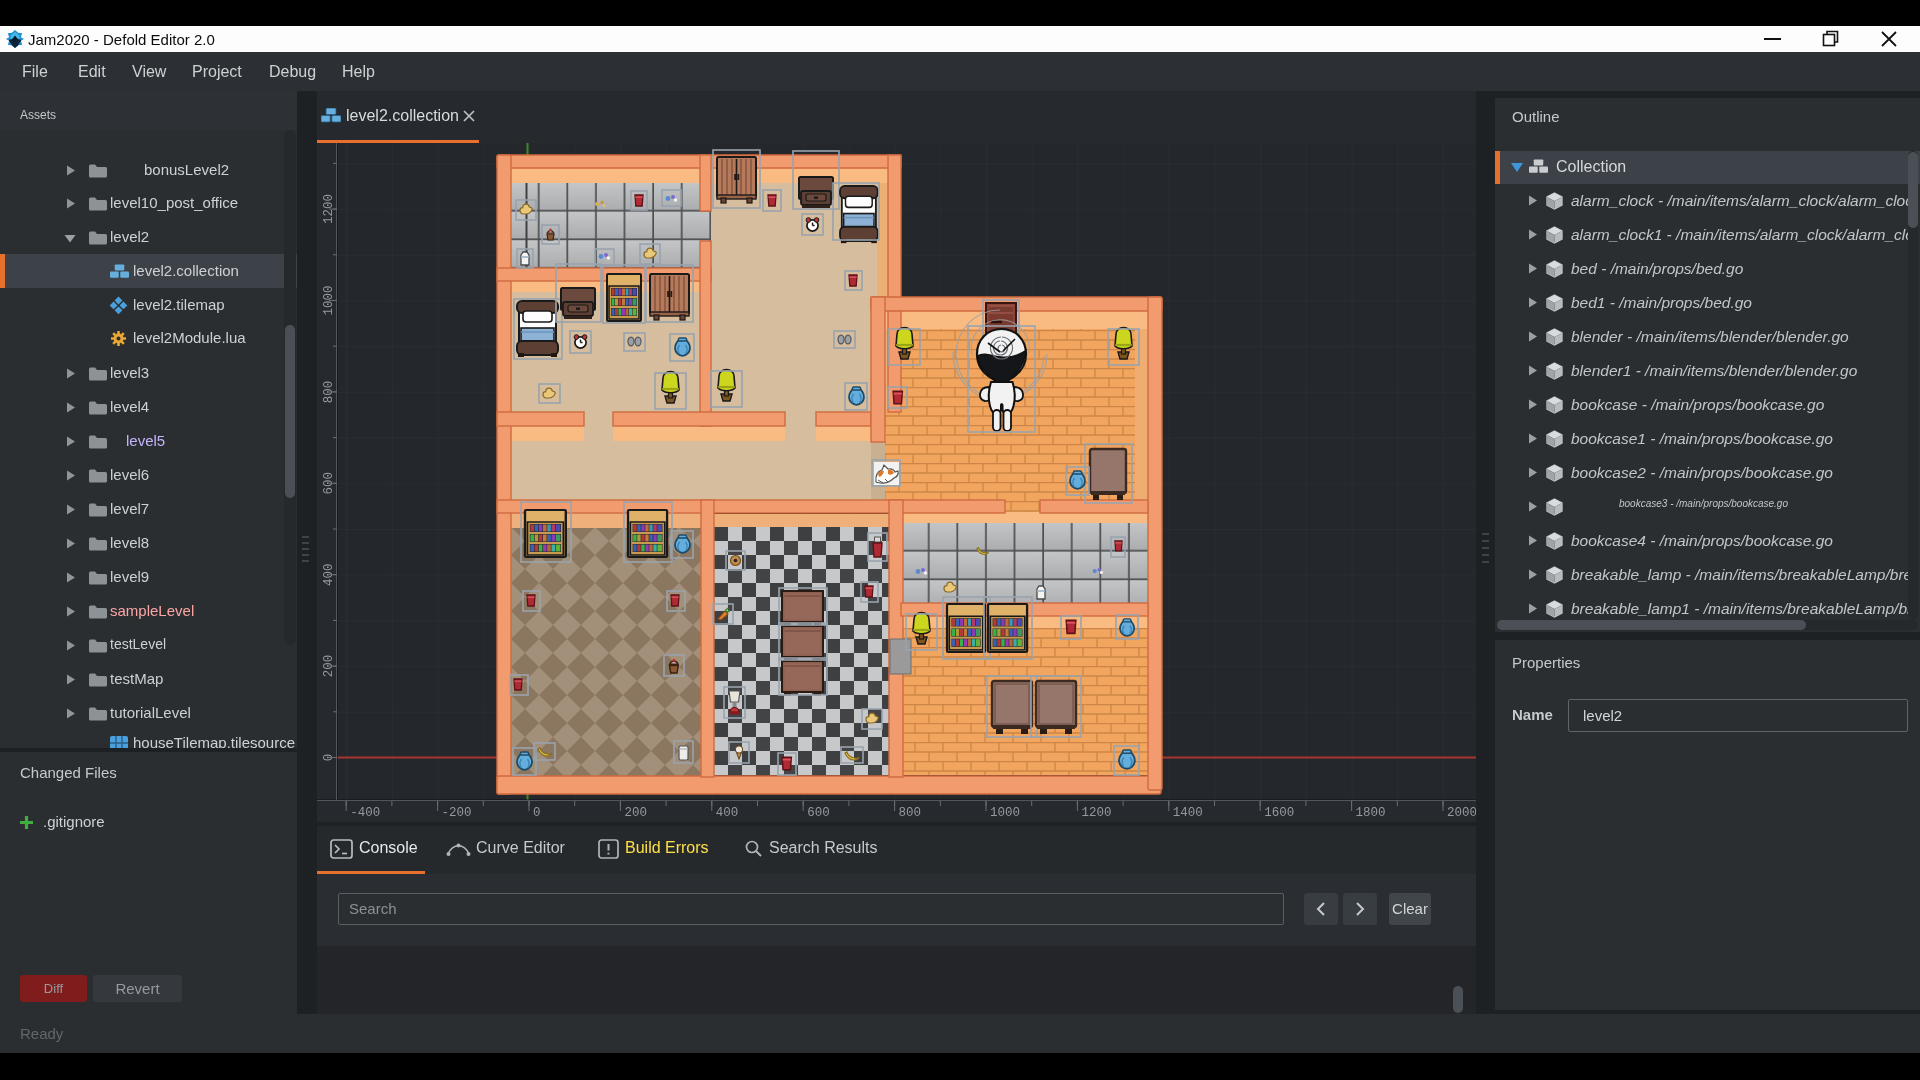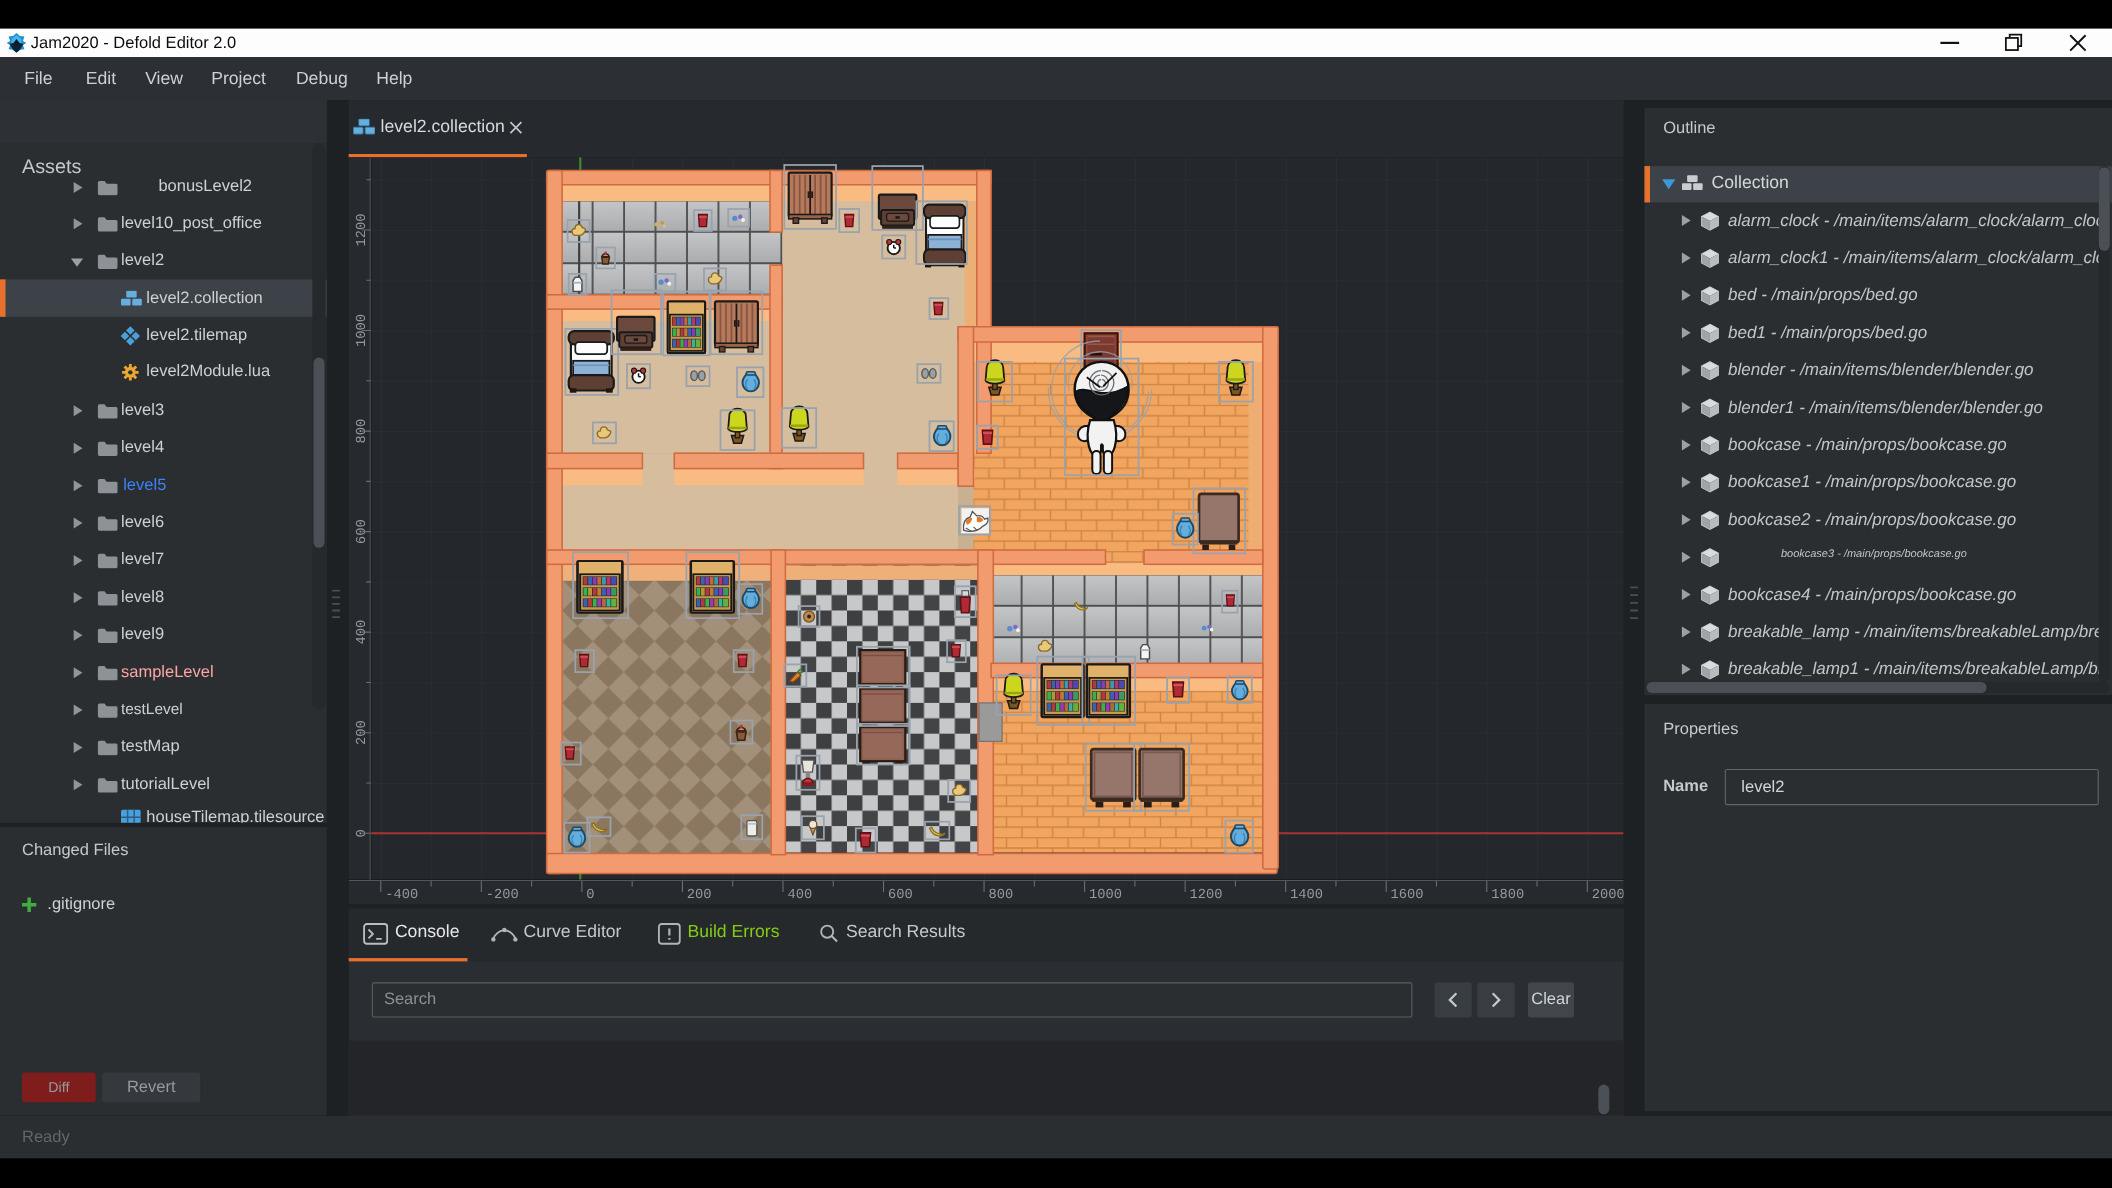--- a/index.html
+++ b/index.html
@@ -39,21 +39,21 @@
 <div class="abs" style="top:63px;left:78px;font-size:16px;color:#ced1d4;">Edit</div>
 <div class="abs" style="top:63px;left:132px;font-size:16px;color:#ced1d4;">View</div>
 <div class="abs" style="top:63px;left:192px;font-size:16px;color:#ced1d4;">Project</div>
 <div class="abs" style="top:63px;left:269px;font-size:16px;color:#ced1d4;">Debug</div>
 <div class="abs" style="top:63px;left:342px;font-size:16px;color:#ced1d4;">Help</div>
 
 <div class="abs" style="left:0;top:91px;width:1920px;height:923px;background:#1e2124;"></div>
 
 <div class="abs" style="left:0;top:91px;width:297px;height:657px;background:#2b2e31;"></div>
 <div class="abs" style="left:0;top:91px;width:297px;height:39px;background:#2d3034;"></div>
-<div class="abs" style="left:20px;top:108px;font-size:18px;color:#c6c9cc;margin-top:33px;">Assets</div>
+<div class="abs" style="left:20px;top:108px;font-size:12px;color:#c6c9cc;">Assets</div>
 
 <div class="abs" style="left:0;top:254px;width:297px;height:34px;background:#3d4248;"></div>
 <div class="abs" style="left:0;top:254px;width:5px;height:34px;background:#e8702d;"></div>
 
 <div class="abs" style="left:0;top:0;width:297px;height:748px;overflow:hidden;">
       <div id="atree">
         <svg class="abs" style="left:66px;top:165px" width="10" height="11" viewBox="0 0 10 11">
           <polygon points="1,0.5 9,5.5 1,10.5" fill="#8f959a"></polygon>
         </svg>
         <svg class="abs" style="left:88px;top:163px" width="19" height="15" viewBox="0 0 19 15">
@@ -112,21 +112,21 @@
         <svg class="abs" style="left:88px;top:400px" width="19" height="15" viewBox="0 0 19 15">
           <path d="M1 3 a1.5 1.5 0 0 1 1.5-1.5 H7 L9 4 H17.5 A1.5 1.5 0 0 1 19 5.5 V13 a1.5 1.5 0 0 1-1.5 1.5 H2.5 A1.5 1.5 0 0 1 1 13 Z" fill="#8d9296"></path>
         </svg>
         <div class="abs" style="left:110px;top:398px;font-size:15px;color:#ced1d4;white-space:nowrap;">level4</div>
         <svg class="abs" style="left:66px;top:436px" width="10" height="11" viewBox="0 0 10 11">
           <polygon points="1,0.5 9,5.5 1,10.5" fill="#8f959a"></polygon>
         </svg>
         <svg class="abs" style="left:88px;top:434px" width="19" height="15" viewBox="0 0 19 15">
           <path d="M1 3 a1.5 1.5 0 0 1 1.5-1.5 H7 L9 4 H17.5 A1.5 1.5 0 0 1 19 5.5 V13 a1.5 1.5 0 0 1-1.5 1.5 H2.5 A1.5 1.5 0 0 1 1 13 Z" fill="#8d9296"></path>
         </svg>
-        <div class="abs" style="left:112px;top:432px;font-size:15px;color:#3b82f6;white-space:nowrap;">level5</div>
+        <div class="abs" style="left:126px;top:432px;font-size:15px;color:#c4b5fd;white-space:nowrap;">level5</div>
         <svg class="abs" style="left:66px;top:470px" width="10" height="11" viewBox="0 0 10 11">
           <polygon points="1,0.5 9,5.5 1,10.5" fill="#8f959a"></polygon>
         </svg>
         <svg class="abs" style="left:88px;top:468px" width="19" height="15" viewBox="0 0 19 15">
           <path d="M1 3 a1.5 1.5 0 0 1 1.5-1.5 H7 L9 4 H17.5 A1.5 1.5 0 0 1 19 5.5 V13 a1.5 1.5 0 0 1-1.5 1.5 H2.5 A1.5 1.5 0 0 1 1 13 Z" fill="#8d9296"></path>
         </svg>
         <div class="abs" style="left:110px;top:466px;font-size:15px;color:#ced1d4;white-space:nowrap;">level6</div>
         <svg class="abs" style="left:66px;top:504px" width="10" height="11" viewBox="0 0 10 11">
           <polygon points="1,0.5 9,5.5 1,10.5" fill="#8f959a"></polygon>
         </svg>
@@ -777,21 +777,21 @@
   <circle cx="2.5" cy="13" r="2" fill="#b0b4b7"></circle>
   <circle cx="22.5" cy="13" r="2" fill="#b0b4b7"></circle>
   <circle cx="12.5" cy="4.5" r="2" fill="#b0b4b7"></circle>
 </svg>
 <div class="abs" style="left:476px;top:839px;font-size:16px;color:#c6c9cc;">Curve Editor</div>
 
 <svg class="abs" style="left:598px;top:839px" width="21" height="20" viewBox="0 0 21 20">
   <rect x="1" y="1" width="19" height="18" rx="2.5" fill="none" stroke="#b0b4b7" stroke-width="1.7"></rect>
   <path d="M10.5 5 V11.5 M10.5 13.8 V15.4" stroke="#b0b4b7" stroke-width="2"></path>
 </svg>
-<div class="abs" style="left:625px;top:839px;font-size:16px;color:#84cc16;">Build Errors</div>
+<div class="abs" style="left:625px;top:839px;font-size:16px;color:#fde047;">Build Errors</div>
 
 <svg class="abs" style="left:744px;top:839px" width="19" height="19" viewBox="0 0 19 19">
   <circle cx="8" cy="8" r="5.5" fill="none" stroke="#b0b4b7" stroke-width="1.7"></circle>
   <path d="M12 12 L17 17" stroke="#b0b4b7" stroke-width="1.9"></path>
 </svg>
 <div class="abs" style="left:769px;top:839px;font-size:16px;color:#c6c9cc;">Search Results</div>
 
 <div class="abs" style="left:317px;top:871px;width:108px;height:3px;background:#e8702d;"></div>
 
 <div class="abs" style="left:338px;top:893px;width:946px;height:32px;background:#2b2e31;border:1px solid #5a5f64;border-radius:2px;"></div>

